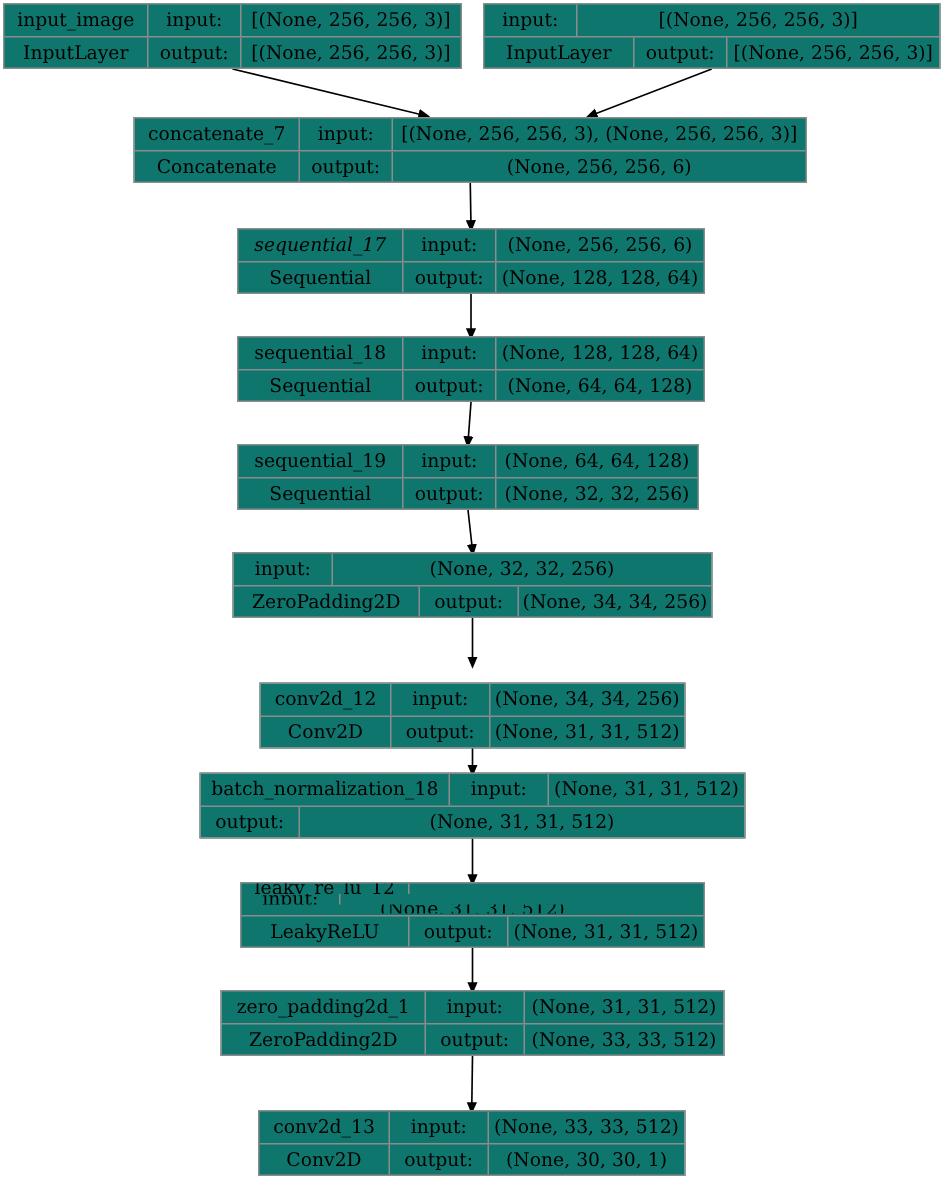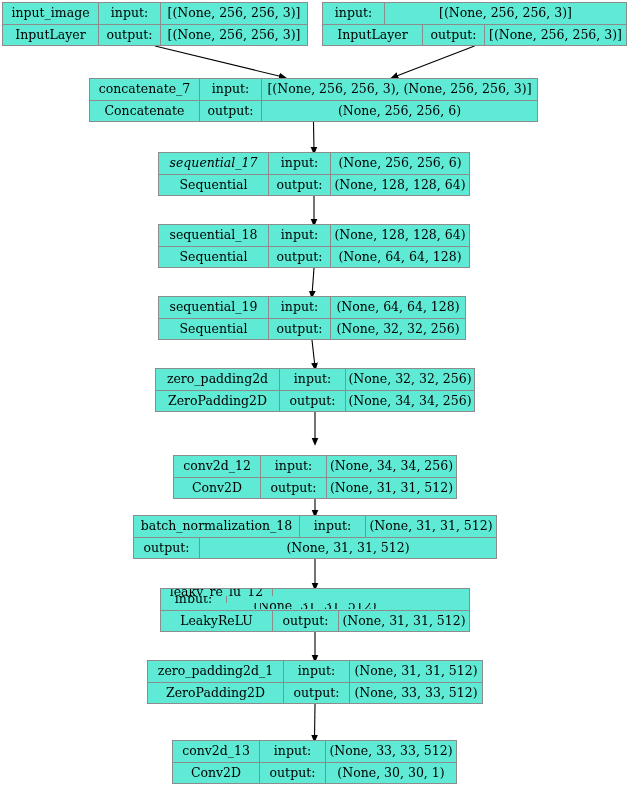--- a/index.html
+++ b/index.html
@@ -26,21 +26,21 @@
     left: 0;
     top: 0;
     width: 629px;
     height: 787px;
     pointer-events: none;
   }
   .node {
     position: absolute;
     box-sizing: border-box;
     border: 1px solid #8c8c8c;
-    background: #5eead4;
+    background: #0f766e;
     display: flex;
     flex-direction: column;
   }
   .node-row {
     display: flex;
     flex-direction: row;
     flex: 1 1 0;
     min-height: 0;
   }
   .node-row.top {
@@ -157,21 +157,20 @@
         <div class="cell shape">(None, 64, 64, 128)</div>
       </div>
       <div class="node-row">
         <div class="cell name" style="width: 110px; min-width: 110px; border-right-color: rgb(140, 140, 140);">Sequential</div>
         <div class="cell io" style="width: 62px; min-width: 62px; border-right-color: rgb(140, 140, 140);">output:</div>
         <div class="cell shape">(None, 32, 32, 256)</div>
       </div>
     </div>
     <div class="node" style="left: 155px; top: 368px; width: 320px; height: 44px; border-color: rgb(140, 140, 140);">
       <div class="node-row top" style="border-bottom-color: rgb(140, 140, 140);">
-        <div class="cell name" style="width: 124px; min-width: 124px; border-right-color: rgb(140, 140, 140);">zero_padding2d</div>
         <div class="cell io" style="width: 66px; min-width: 66px; border-right-color: rgb(140, 140, 140);">input:</div>
         <div class="cell shape">(None, 32, 32, 256)</div>
       </div>
       <div class="node-row">
         <div class="cell name" style="width: 124px; min-width: 124px; border-right-color: rgb(140, 140, 140);">ZeroPadding2D</div>
         <div class="cell io" style="width: 66px; min-width: 66px; border-right-color: rgb(140, 140, 140);">output:</div>
         <div class="cell shape">(None, 34, 34, 256)</div>
       </div>
     </div>
     <div class="node" style="left: 173px; top: 455px; width: 284px; height: 44px; border-color: rgb(140, 140, 140);">

